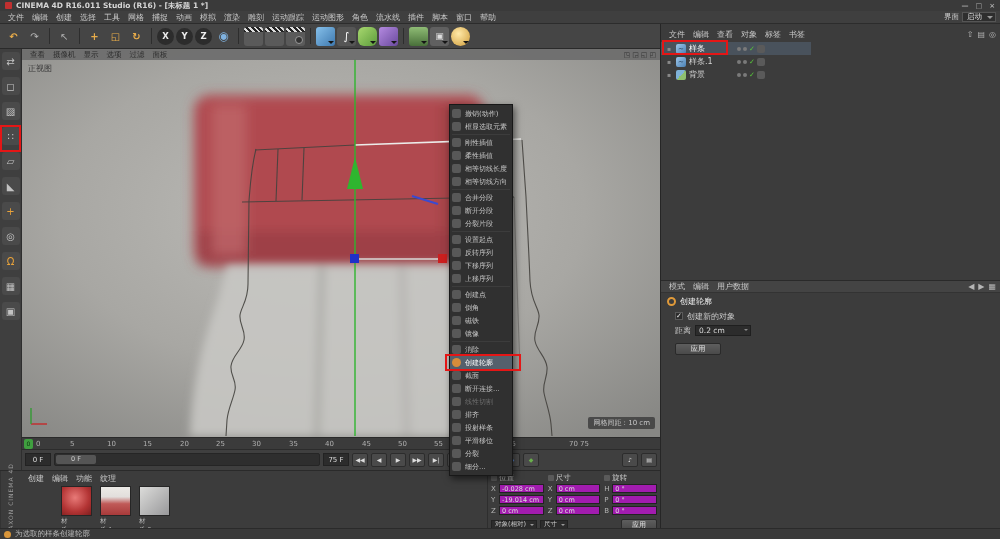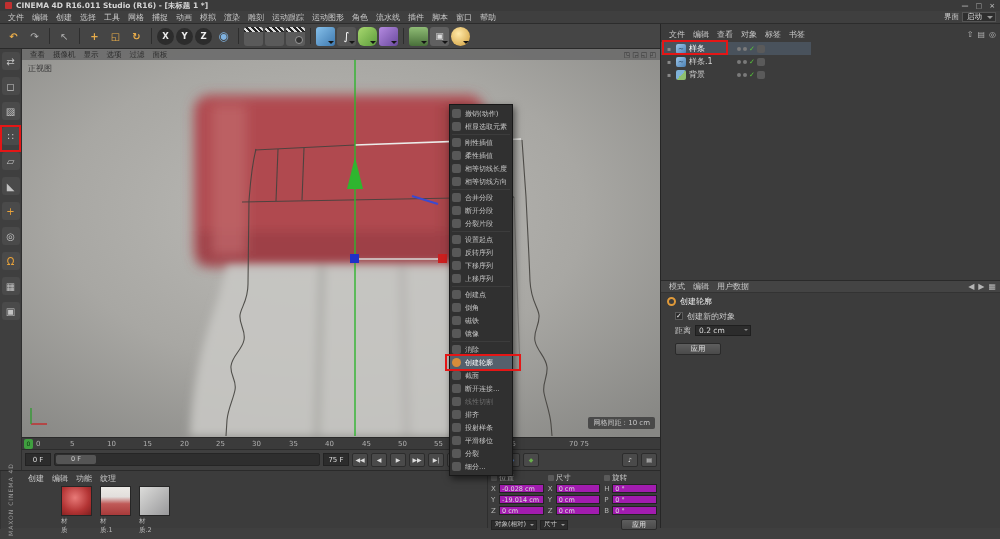--- a/index.html
+++ b/index.html
@@ -601,17 +601,21 @@
           </div>
       </div>
     </div>
     <div class="cbottom">
       <span class="cselect">对象(相对)</span>
       <span class="cselect">尺寸</span>
       <span class="capply">应用</span>
     </div>
   </div>
 
+  <div class="statusbar">
+    <span class="status-ico"></span>
+    <span>为选取的样条创建轮廓</span>
+  </div>
 
   <div class="anno" style="left:0;top:125px;width:21px;height:27px;"></div>
   <div class="anno" style="left:662px;top:40px;width:66px;height:15px;"></div>
 
 </div>
 
 </body></html>

